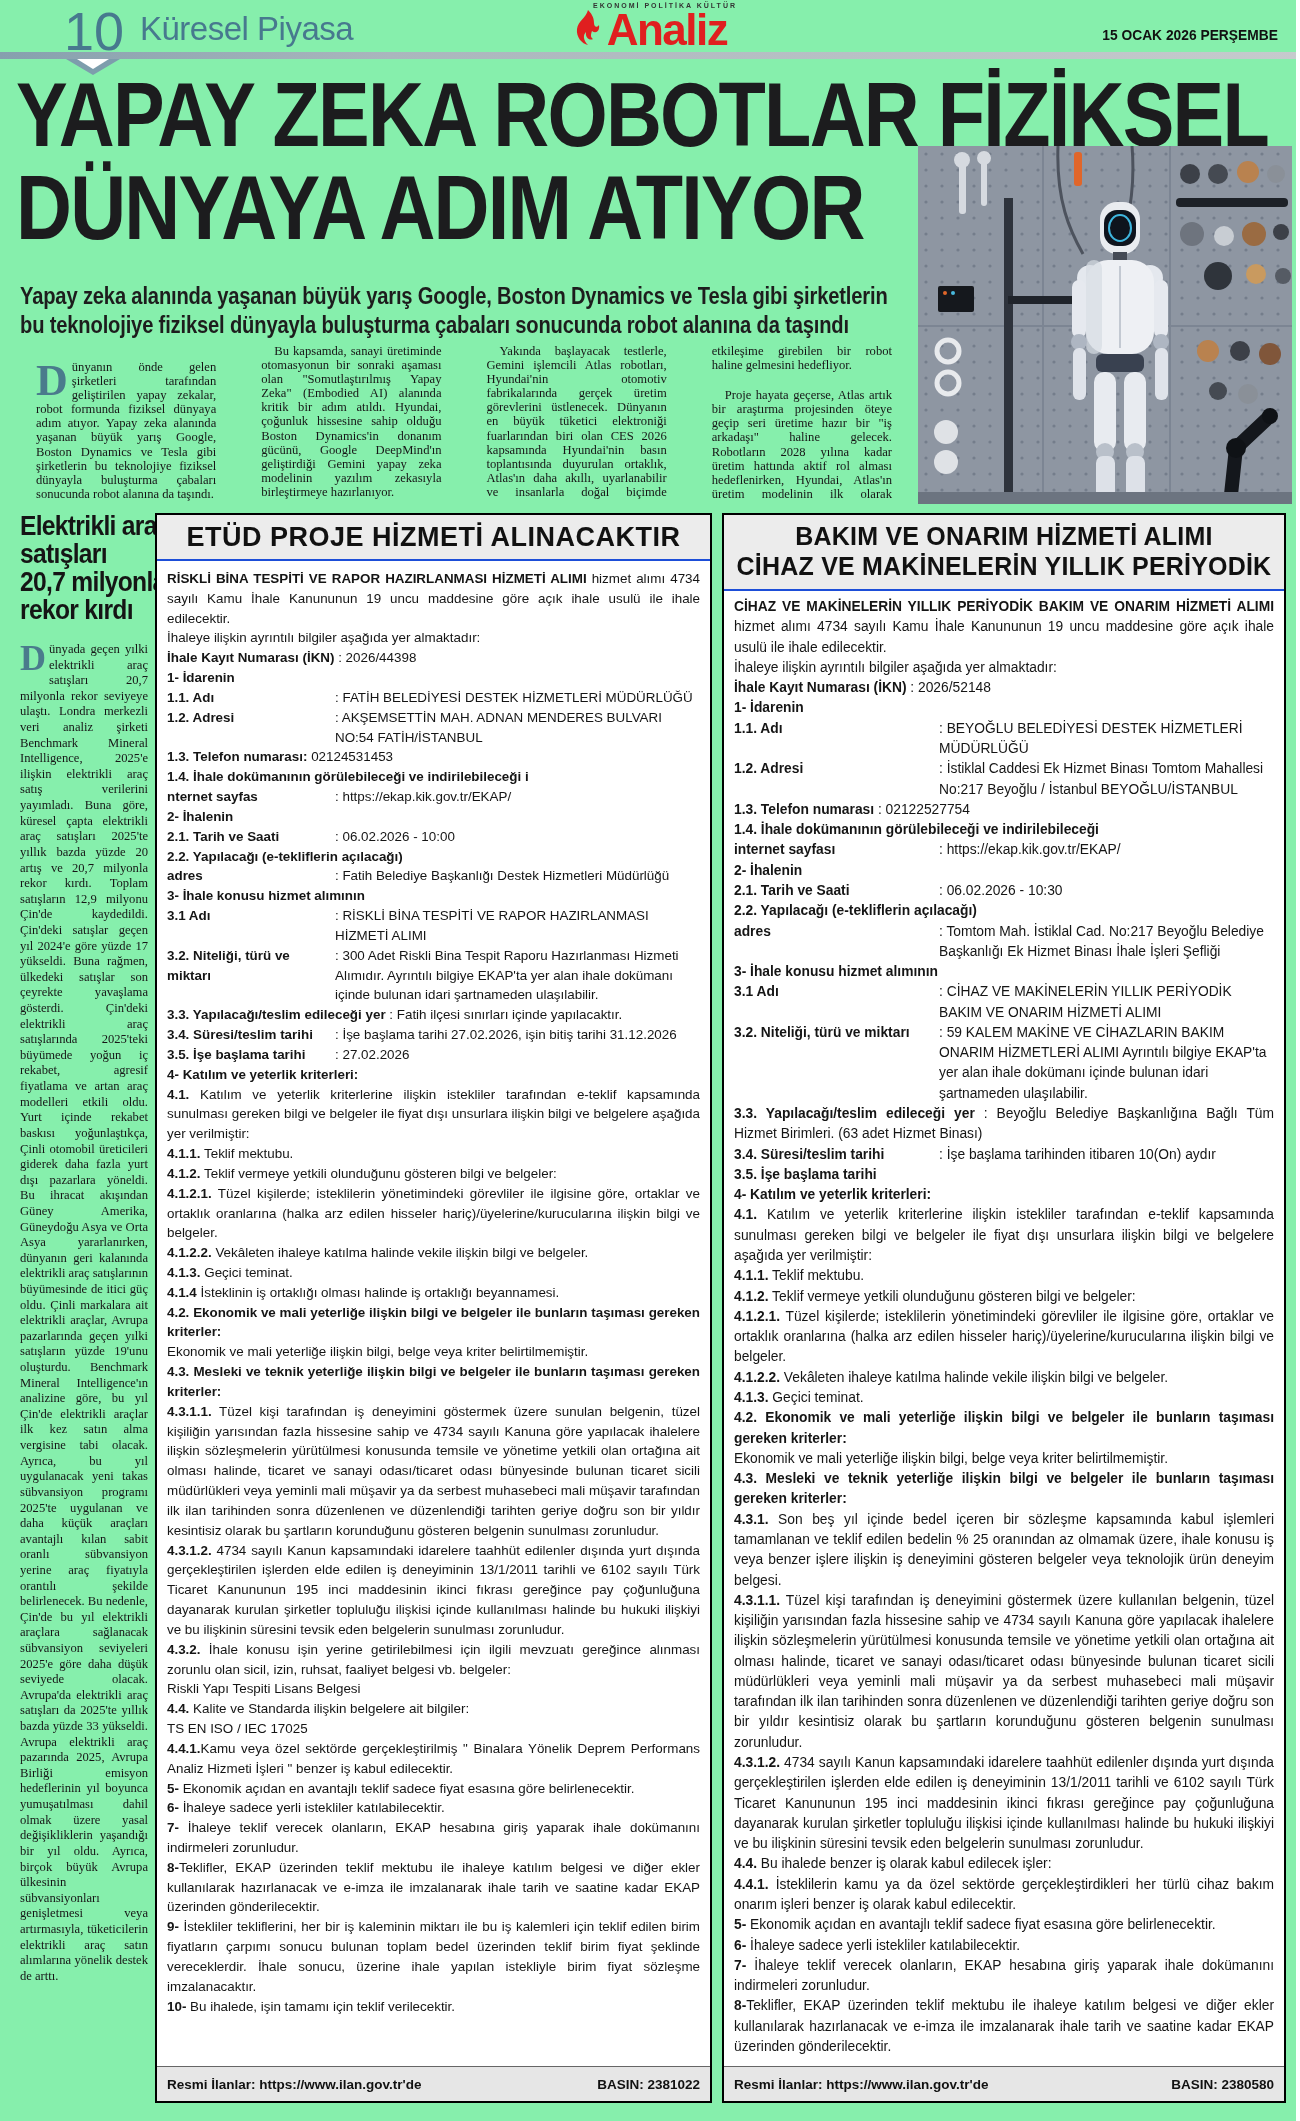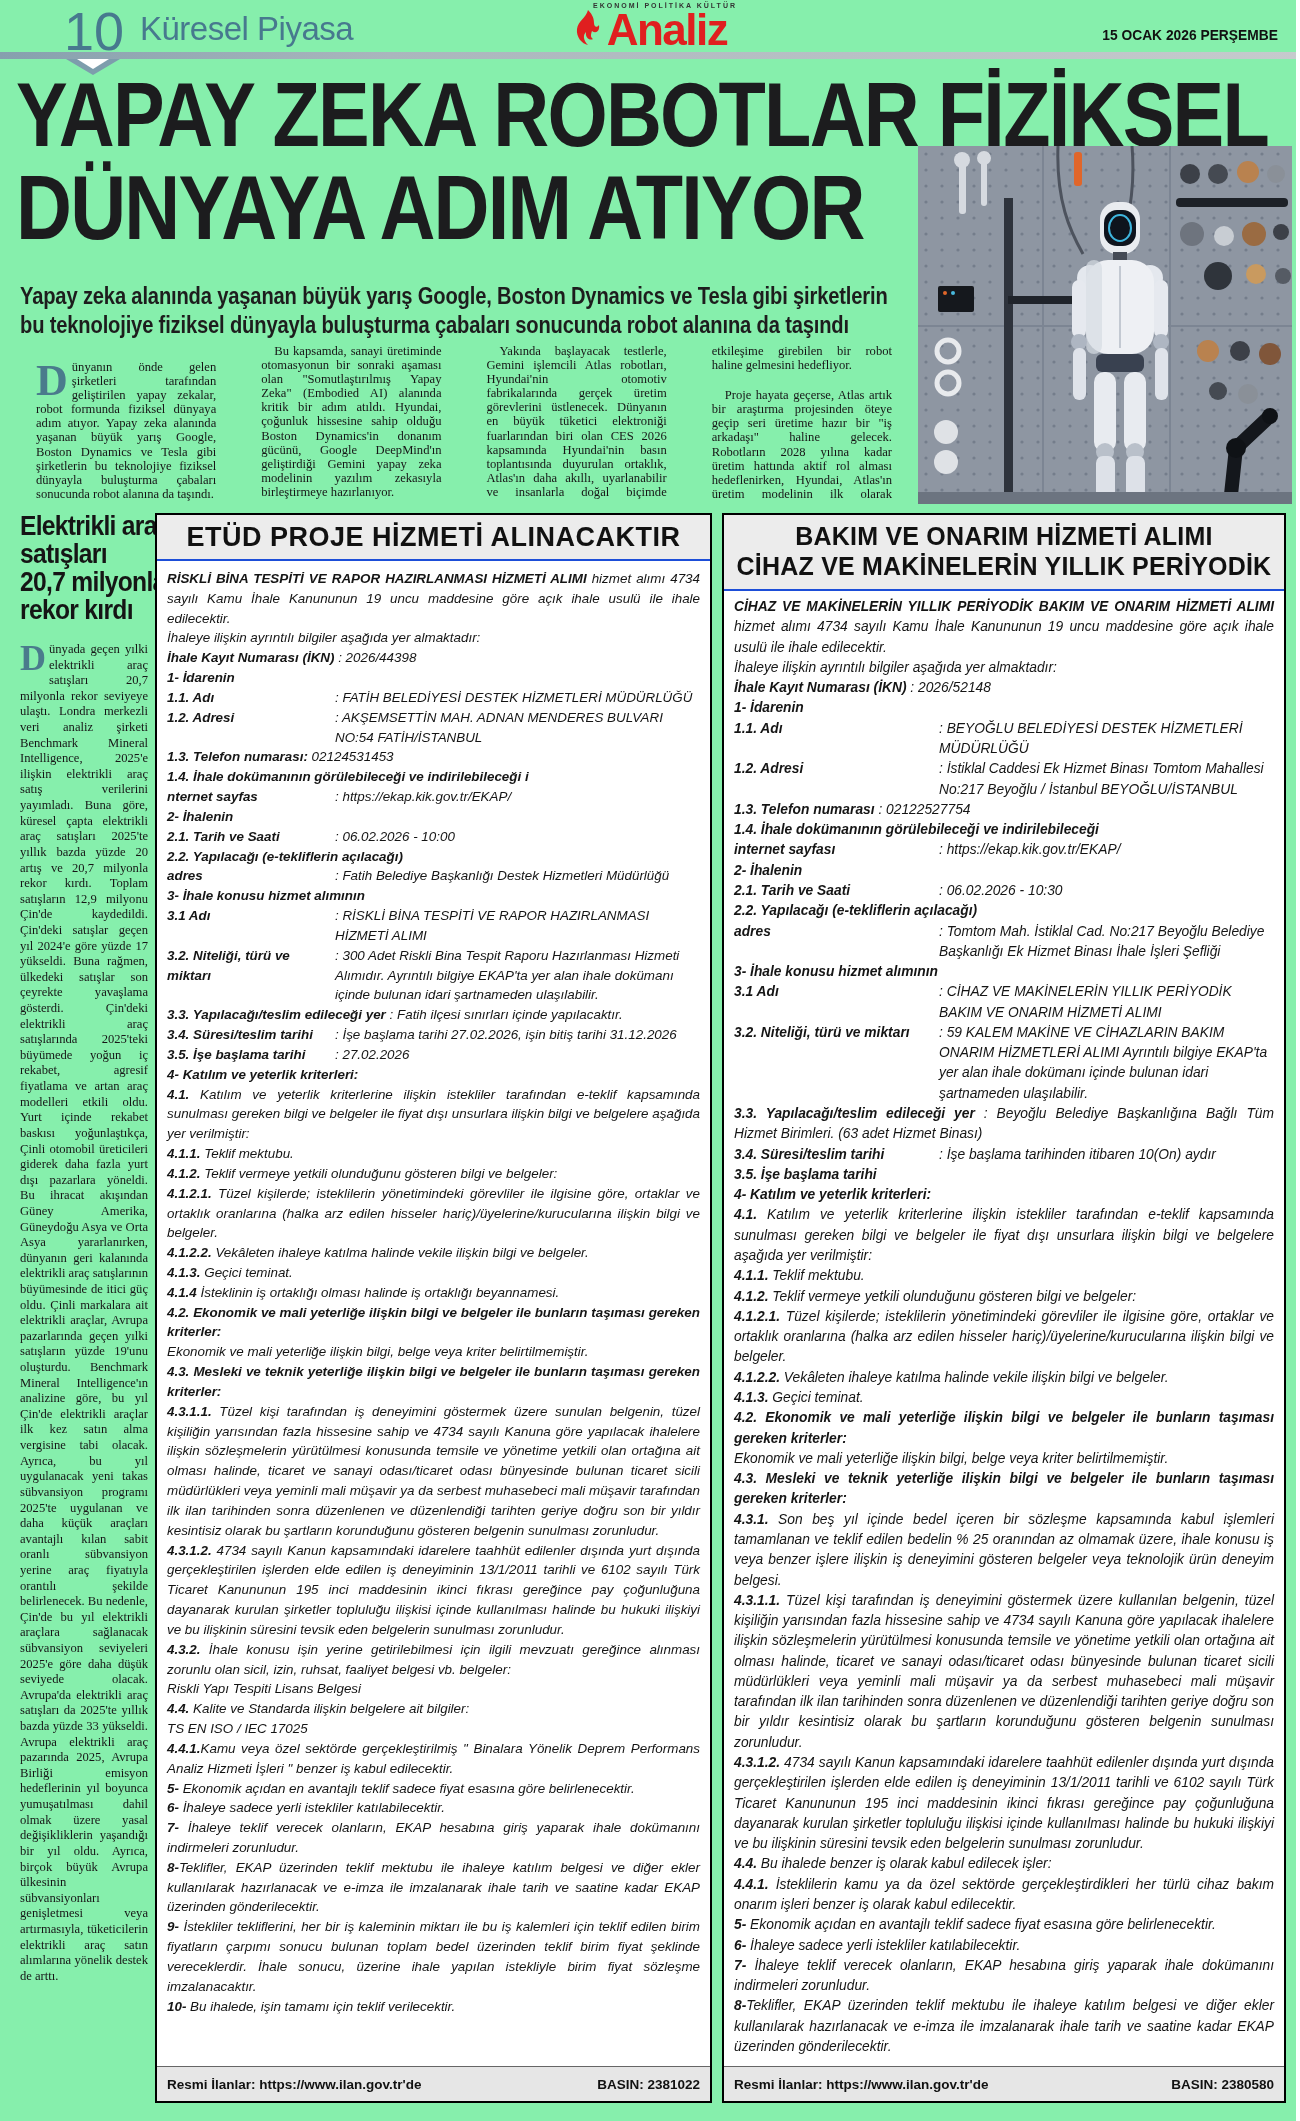--- a/index.html
+++ b/index.html
@@ -44,21 +44,21 @@
       font-family:"Liberation Serif",serif;font-size:12.6px;line-height:1.24;text-align:justify;color:#161616;}
   .left-body::first-letter{float:left;font-size:36px;line-height:0.82;padding:2px 3px 0 0;color:#4a7b8c;font-weight:700;}
   
   .notice{position:absolute;top:513px;height:1590px;border:2px solid #000;background:#fff;box-sizing:border-box;}
   .notice-mid{left:155px;width:557px;}
   .notice-right{left:722px;width:564px;}
   .notice-header{background:#ececec;border-bottom:2px solid #1d4ed8;text-align:center;
       font-weight:700;color:#111;}
   .notice-mid .notice-header{font-size:27px;line-height:44px;height:44px;letter-spacing:0.5px;}
   .notice-right .notice-header{font-size:25px;line-height:30px;padding:6px 0 8px 0;letter-spacing:0.2px;}
-  .notice-body{position:absolute;left:0;right:0;overflow:hidden;padding:8px 10px 12px 10px;color:#151515;font-style:italic;}
+  .notice-body{position:absolute;left:0;right:0;overflow:hidden;padding:8px 10px 12px 10px;color:#151515;}
   .notice-mid .notice-body{top:46px;bottom:36px;font-size:13.4px;line-height:1.48;}
   .notice-right .notice-body{top:74px;bottom:36px;font-size:13.8px;line-height:1.47;}
   .ln{text-align:justify;}
   .ln b{font-weight:700;}
   .kv{display:flex;}
   .kv .k{font-weight:700;flex:0 0 168px;}
   .notice-right .kv .k{flex:0 0 205px;}
   .kv .v{flex:1;text-align:left;}
   .notice-footer{position:absolute;left:0;right:0;bottom:0;height:34px;background:#e6e6e6;
       border-top:1px solid #666;display:flex;justify-content:space-between;align-items:center;

